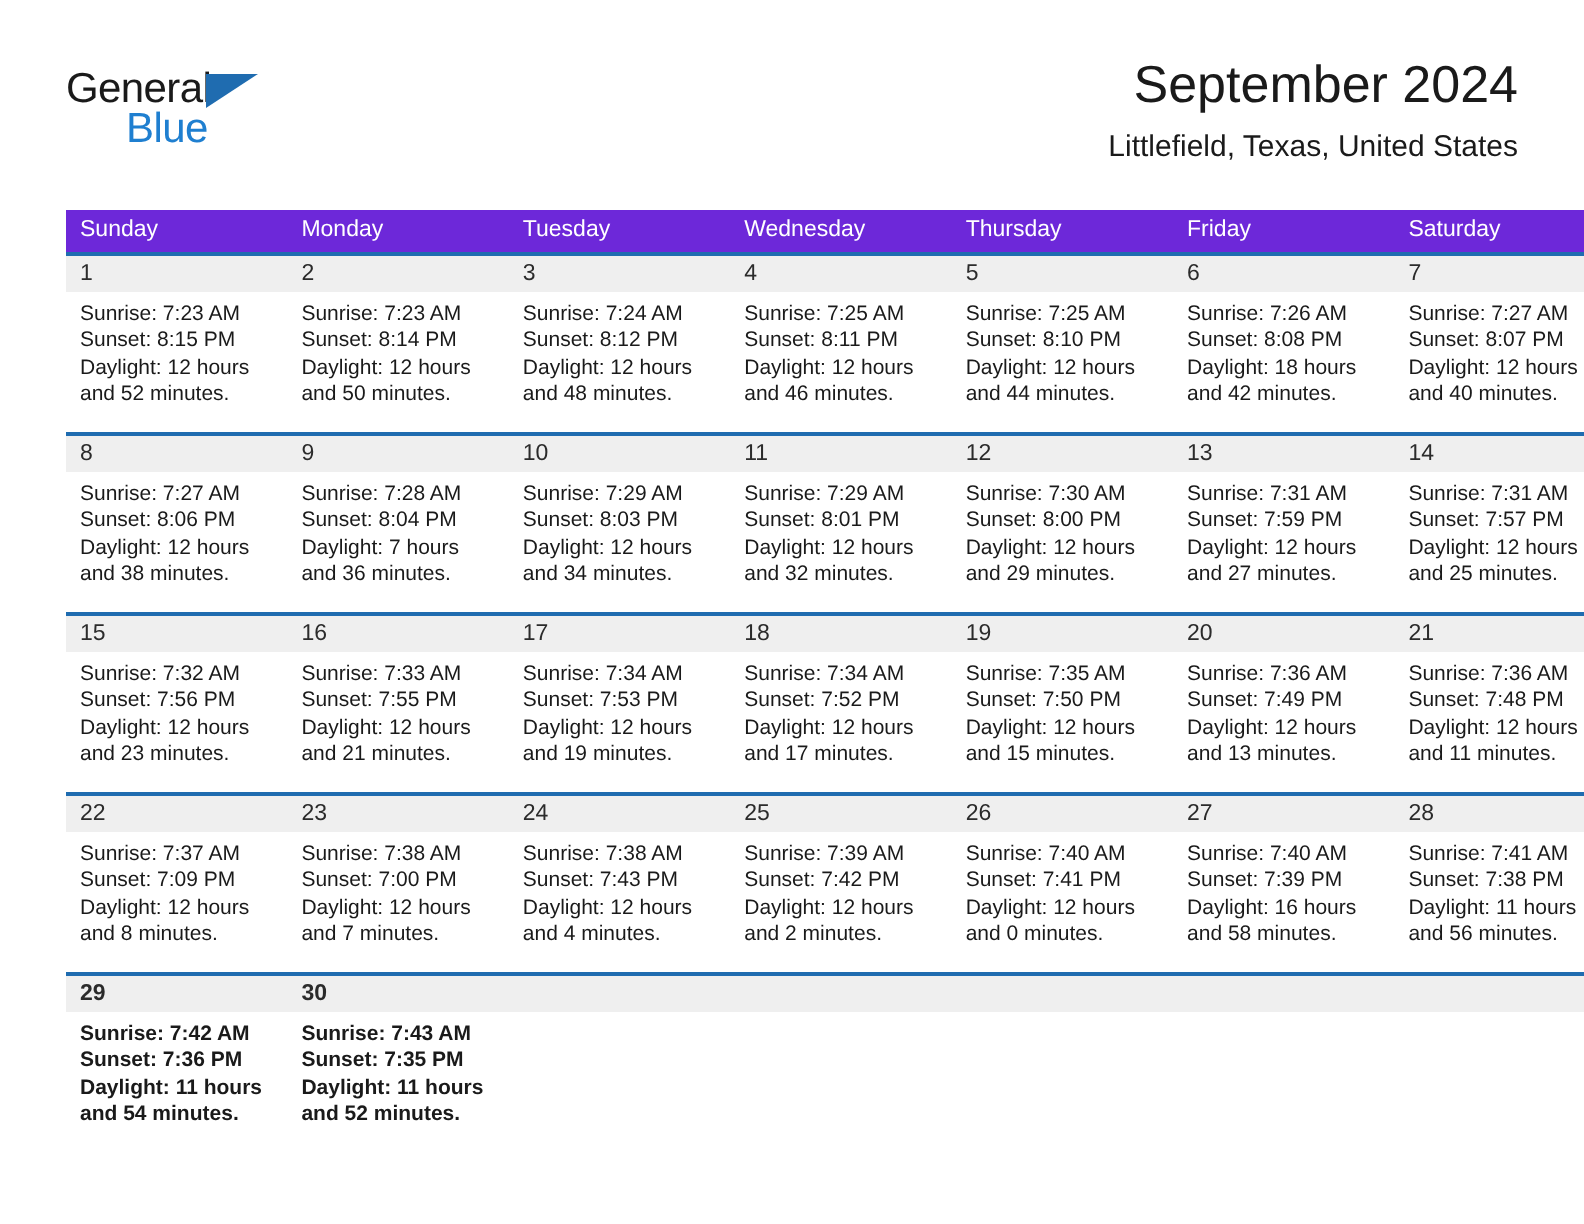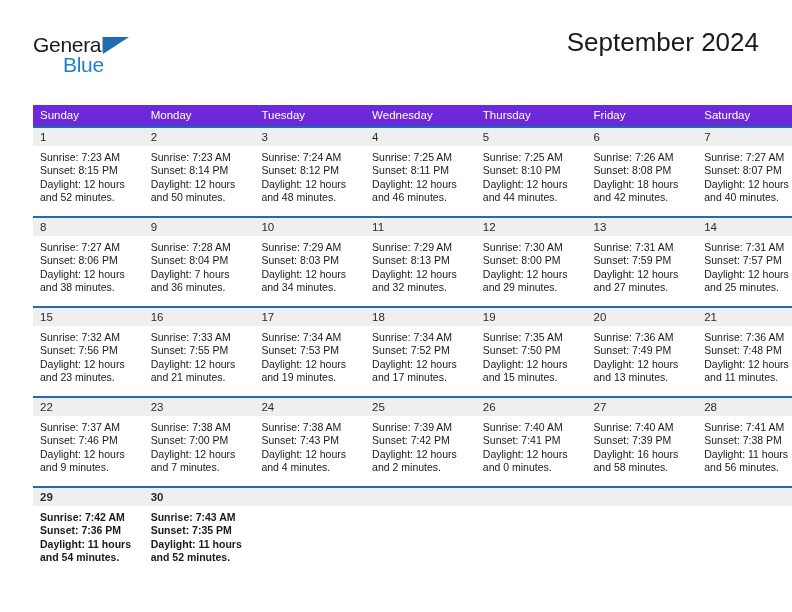--- a/index.html
+++ b/index.html
@@ -161,20 +161,21 @@
   <div class="header">
 
     <div class="logo">
       <span class="logo-general">General</span>
       <span class="logo-tri"></span>
       <span class="logo-blue">Blue</span>
     </div>
 
     <div class="title-block">
       <div class="cal-title">September 2024</div>
+      <div class="cal-subtitle">Littlefield, Texas, United States</div>
     </div>
 
   </div>
 
   <table class="calendar">
     <thead>
       <tr>
         <th class="dow">Sunday</th>
         <th class="dow">Monday</th>
         <th class="dow">Tuesday</th>
@@ -286,21 +287,21 @@
                 <div>Sunset: 8:03 PM</div>
                 <div class="wrap">Daylight: 12 hours and 34 minutes.</div>
               </div>
             </div>
           </td>
           <td>
             <div class="cell">
               <div class="daynum-bar">11</div>
               <div class="cell-body">
                 <div>Sunrise: 7:29 AM</div>
-                <div>Sunset: 8:13 PM</div>
+                <div>Sunset: 8:01 PM</div>
                 <div class="wrap">Daylight: 12 hours and 32 minutes.</div>
               </div>
             </div>
           </td>
           <td>
             <div class="cell">
               <div class="daynum-bar">12</div>
               <div class="cell-body">
                 <div>Sunrise: 7:30 AM</div>
                 <div>Sunset: 8:00 PM</div>
@@ -400,22 +401,22 @@
               </div>
             </div>
           </td>
         </tr>
         <tr class="weekrow">
           <td>
             <div class="cell">
               <div class="daynum-bar">22</div>
               <div class="cell-body">
                 <div>Sunrise: 7:37 AM</div>
-                <div>Sunset: 7:46 PM</div>
-                <div class="wrap">Daylight: 12 hours and 9 minutes.</div>
+                <div>Sunset: 7:09 PM</div>
+                <div class="wrap">Daylight: 12 hours and 8 minutes.</div>
               </div>
             </div>
           </td>
           <td>
             <div class="cell">
               <div class="daynum-bar">23</div>
               <div class="cell-body">
                 <div>Sunrise: 7:38 AM</div>
                 <div>Sunset: 7:00 PM</div>
                 <div class="wrap">Daylight: 12 hours and 7 minutes.</div>

